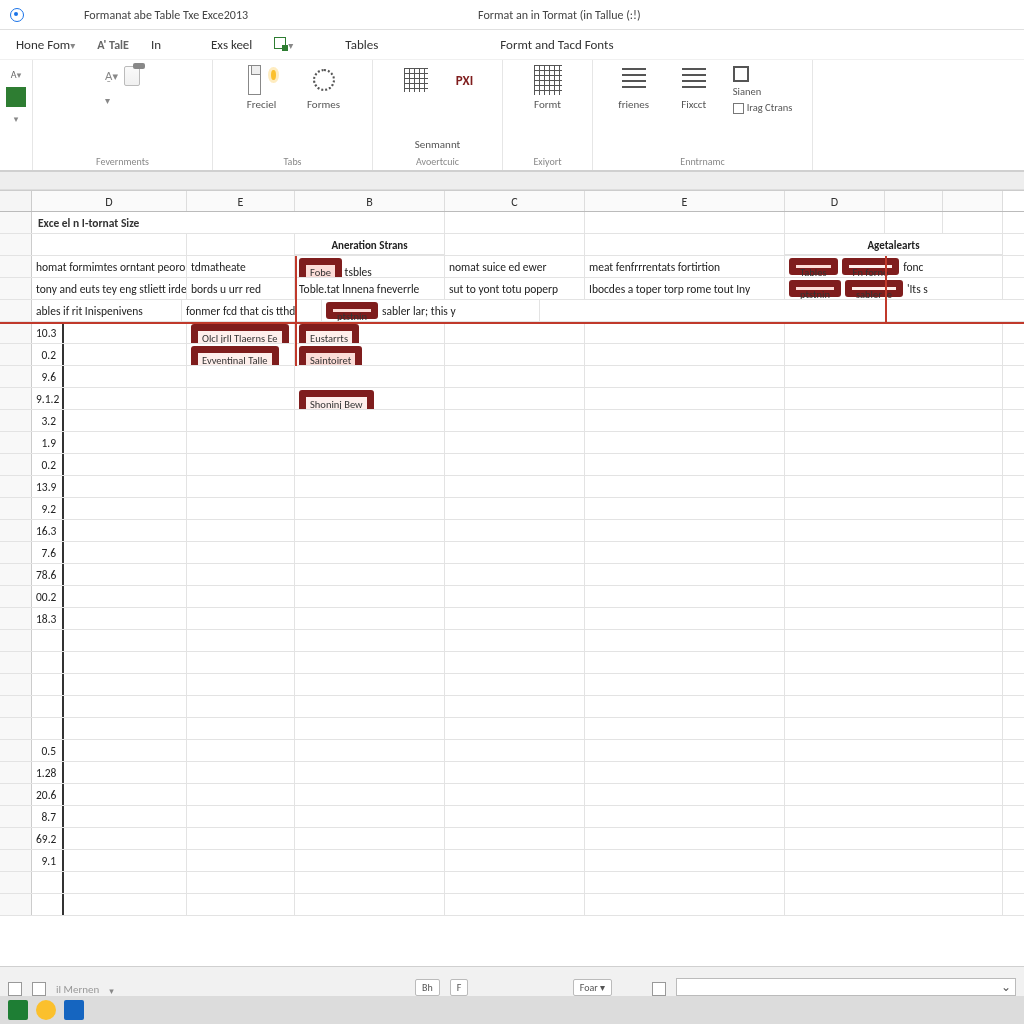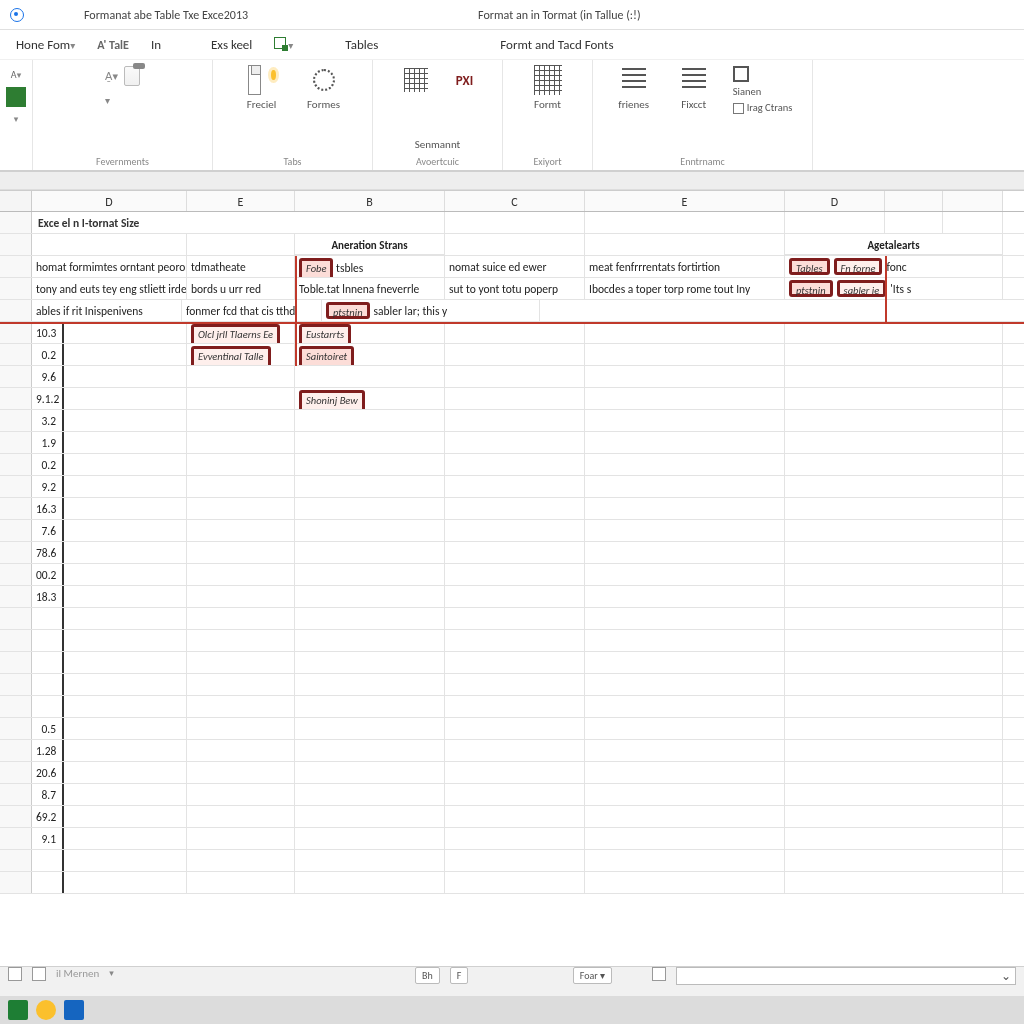--- a/index.html
+++ b/index.html
@@ -59,35 +59,35 @@
 .cell { border-right: 1px solid #e3e3e3; padding: 2px 4px; overflow: hidden; white-space: nowrap; line-height: 18px; }
 
 
 .cD1 { width: 155px; } .cE1 { width: 108px; } .cB { width: 150px; } .cC { width: 140px; } .cE2 { width: 200px; } .cD2 { width: 100px; } .cX1 { width: 58px; } .cX2 { width: 60px; }
 
 
 .sect-title { font-size: 11.5px; font-weight: bold; color: #333; padding: 2px 6px; border-bottom: 1px solid #e3e3e3; height: 22px; line-height: 18px; }
 .subhead { font-weight: bold; font-size: 11px; text-align: center; border-bottom:1px solid #e3e3e3; padding-top:3px;}
 
 
-.tag { display: inline-block; border: 3px solid #7f1d1d; background: rgba(244,120,100,.25); padding: 0 4px; font-size: 10.5px; line-height: 16px; color: #333; border-radius: 3px; font-style: italic; }
+.tag { display: inline-block; border: 7px solid #7f1d1d; background: rgba(244,120,100,.25); padding: 0 4px; font-size: 10.5px; line-height: 16px; color: #333; border-radius: 3px; }
 .tag.lite { background: rgba(244,120,100,.12); }
 
 
 .red-vline { position: absolute; top: 0; width: 2px; background: #c0392b; }
 .red-hline { position: absolute; left: 0; right: 0; height: 2px; background: #c0392b; }
 
 
 .num { text-align: right; padding-right: 6px; border-right: 2px solid #333 !important; }
 
 
 .rt-tags { display:flex; gap:4px; }
 
 
-.statusbar { position:absolute; left:0; right:0; bottom:28px; height:30px; background:#f1f1f1; border-top:1px solid #d0d0d0; display:flex; align-items:flex-start; font-size:11px; color:#555; padding:0 8px; gap:10px;}
+.statusbar { position:absolute; left:0; right:0; bottom:28px; height:30px; background:#f1f1f1; border-top:1px solid #d0d0d0; display:flex; align-items:flex-end; font-size:11px; color:#555; padding:0 8px; gap:10px;}
 .statusbar .sep { flex:1; }
 .sb-btn { border:1px solid #bbb; padding:1px 6px; background:#fff; border-radius:2px; cursor:pointer; font-size:10px;}
 .sb-dd { border:1px solid #bbb; width:340px; height:18px; background:#fff; display:flex; align-items:center; justify-content:flex-end; padding:0 4px;}
 .sb-dd::after { content:"⌄"; font-size:12px; color:#555;}
 .mini { width:14px; height:14px; border:1px solid #999; background:#fff; }
 
 .taskbar { position:absolute; left:0; right:0; bottom:0; height:28px; background:#dcdcdc; display:flex; align-items:center; gap:8px; padding:0 8px;}
 .tb-ico { width:20px; height:20px; border-radius:2px; }
 .tb-green { background:#1e7e34; }
 .tb-yellow { background:#fbc02d; border-radius:50%; }
@@ -348,20 +348,30 @@
           <div class="cell" style="width:123px"></div>
           <div class="cell cE1"></div>
           <div class="cell cB"></div>
           <div class="cell cC"></div>
           <div class="cell cE2"></div>
           <div class="cell cD2" style="width:218px"></div>
         </div>
         <div class="gridrow">
           <div class="rh"></div>
           <div class="cell num" style="width:32px">0.2</div>
+          <div class="cell" style="width:123px"></div>
+          <div class="cell cE1"></div>
+          <div class="cell cB"></div>
+          <div class="cell cC"></div>
+          <div class="cell cE2"></div>
+          <div class="cell cD2" style="width:218px"></div>
+        </div>
+        <div class="gridrow">
+          <div class="rh"></div>
+          <div class="cell num" style="width:32px">13.9</div>
           <div class="cell" style="width:123px"></div>
           <div class="cell cE1"></div>
           <div class="cell cB"></div>
           <div class="cell cC"></div>
           <div class="cell cE2"></div>
           <div class="cell cD2" style="width:218px"></div>
         </div>
         <div class="gridrow">
           <div class="rh"></div>
           <div class="cell num" style="width:32px">9.2</div>

